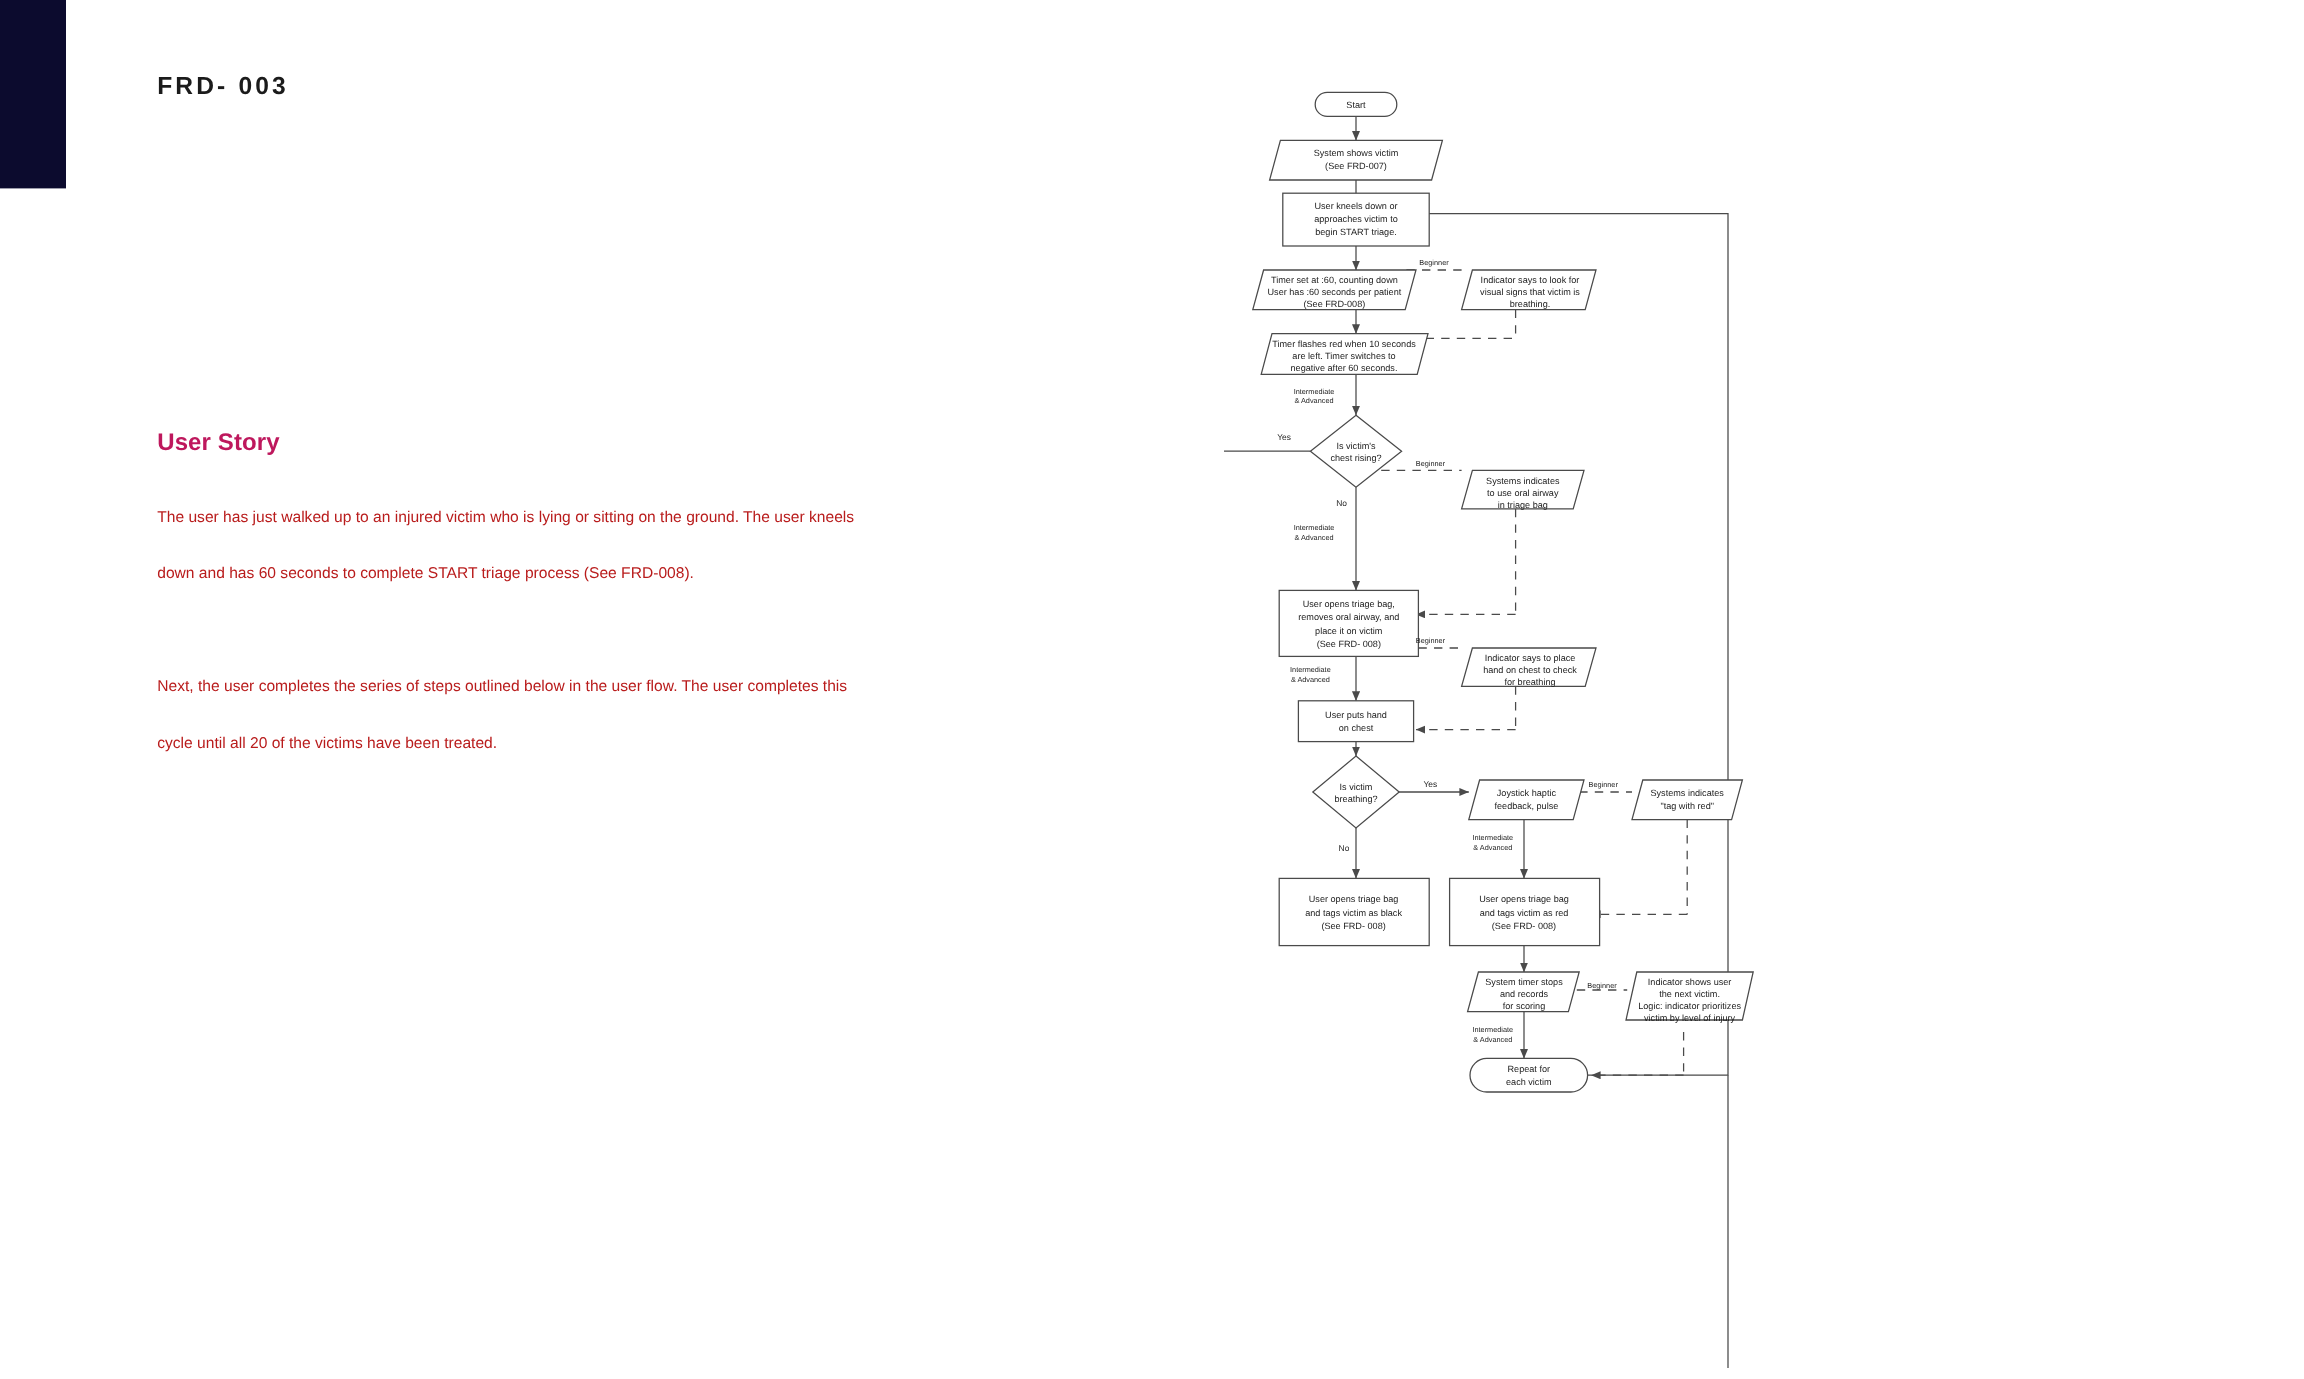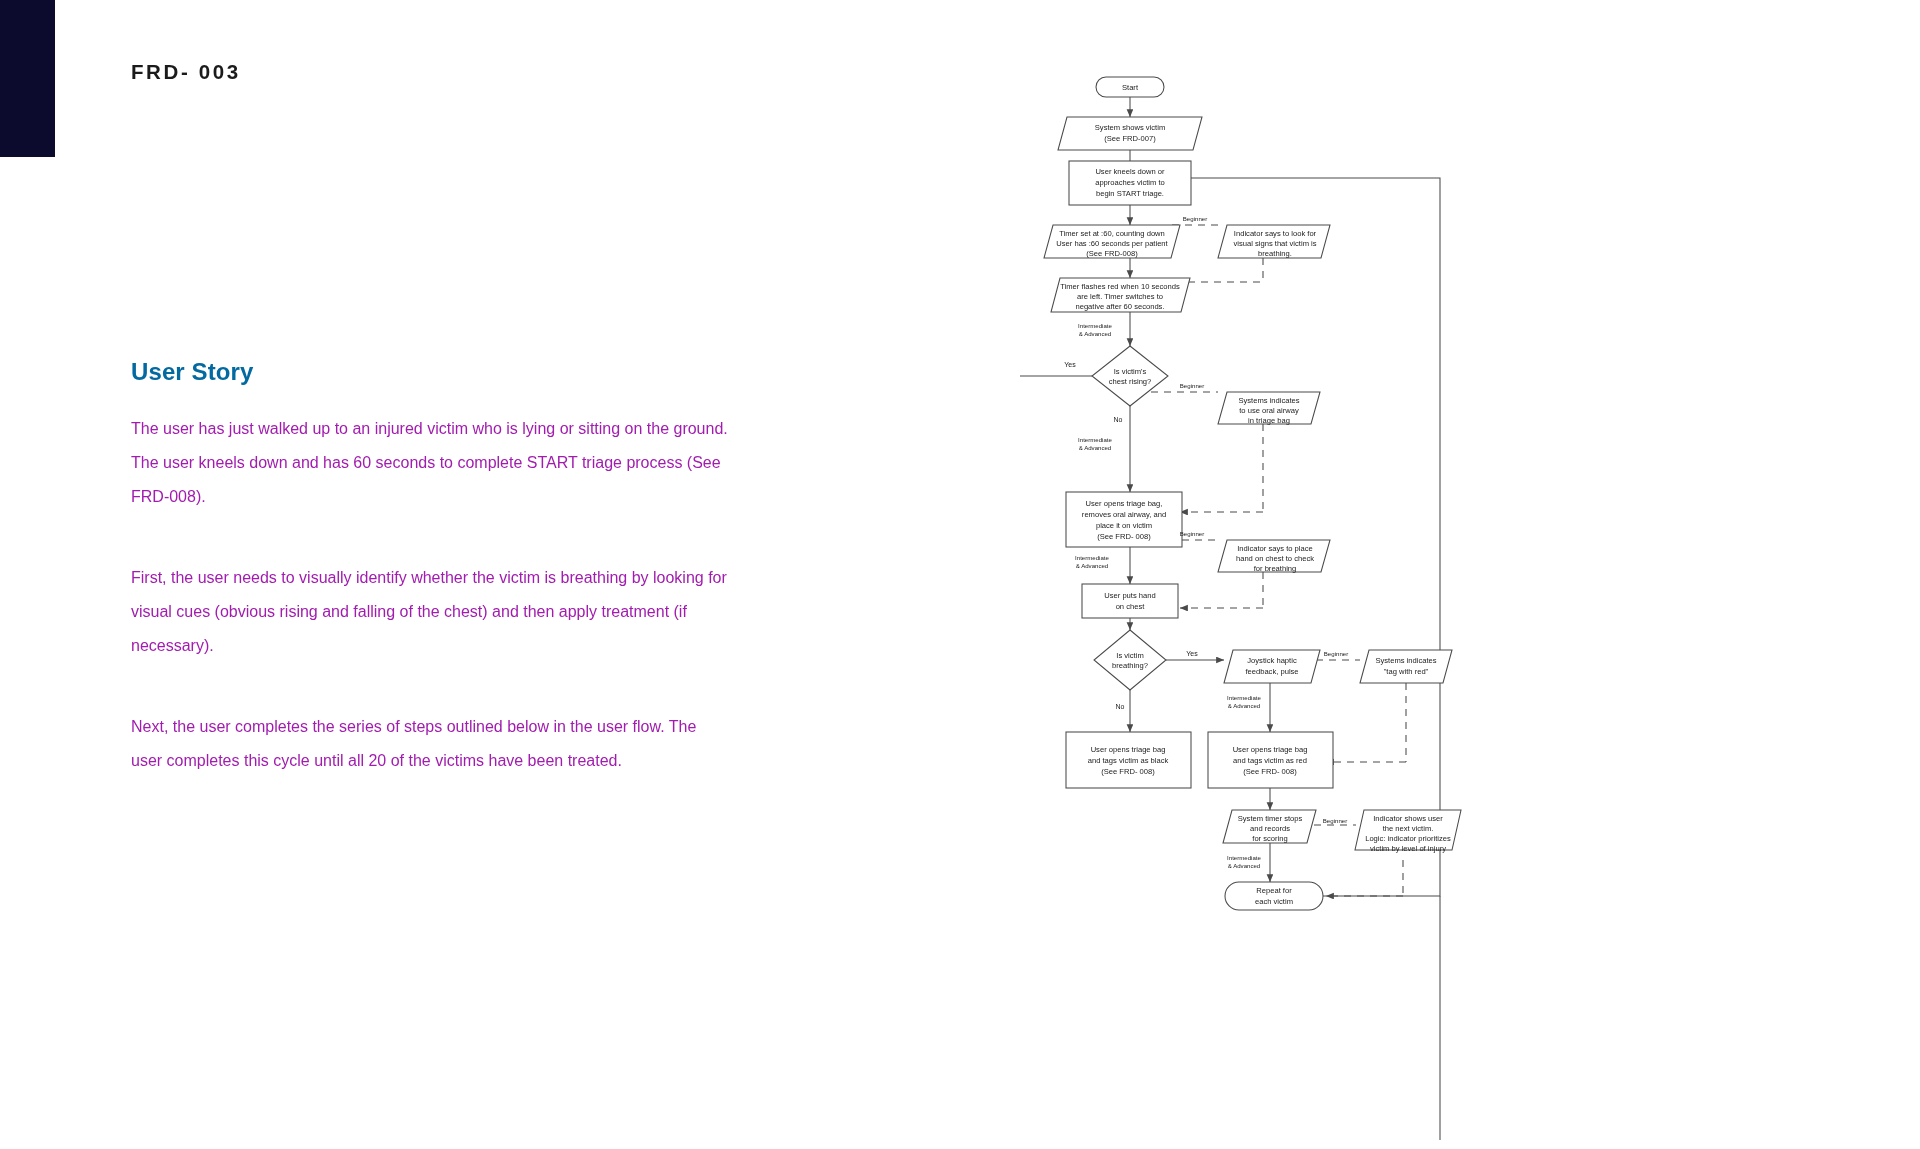--- a/index.html
+++ b/index.html
@@ -19,29 +19,29 @@
     position:absolute; left:131px; top:60px;
     font-size:20.5px; font-weight:bold;
     letter-spacing:2.6px;
     color:#1b1b1b;
   }
   #story-panel {
     position:absolute; left:131px; top:358px;
     width:600px;
   }
   #story-heading {
-    font-size:24px; font-weight:bold;
-    color:#0369a1;
+    font-size:20px; font-weight:bold;
+    color:#be185d;
     margin:0 0 26px 0;
     letter-spacing:0.1px;
   }
   .story-para {
-    font-size:16px;
-    line-height:34px;
-    color:#a21caf;
+    font-size:13px;
+    line-height:47px;
+    color:#b91c1c;
     margin:0 0 47px 0;
     font-weight:400;
   }
   .story-para:last-child { margin-bottom:0; }
   #flow-wrap {
     position:absolute; left:1020px; top:60px;
     width:880px; height:1080px;
   }
   svg { display:block; }
   .nd { fill:#ffffff; stroke:#4a4a4a; stroke-width:1.05; }
@@ -55,21 +55,20 @@
 </head>
 <body>
 
 <div id="accent-bar"></div>
 
 <div id="page-title">FRD- 003</div>
 
 <div id="story-panel">
   <div id="story-heading">User Story</div>
   <p class="story-para">The user has just walked up to an injured victim who is lying or sitting on the ground. The user kneels down and has 60 seconds to complete START triage process (See FRD-008).</p>
-  <p class="story-para">First, the user needs to visually identify whether the victim is breathing by looking for visual cues (obvious rising and falling of the chest) and then apply treatment (if necessary).</p>
   <p class="story-para">Next, the user completes the series of steps outlined below in the user flow. The user completes this cycle until all 20 of the victims have been treated.</p>
 </div>
 
 <div id="flow-wrap">
 <svg width="880" height="1080" viewBox="0 0 880 1080" xmlns="http://www.w3.org/2000/svg">
   <defs>
     <marker id="ar" markerWidth="9" markerHeight="9" refX="7.5" refY="3.2" orient="auto">
       <path d="M0,0 L7.6,3.2 L0,6.4 z" fill="#4a4a4a"></path>
     </marker>
   </defs>

